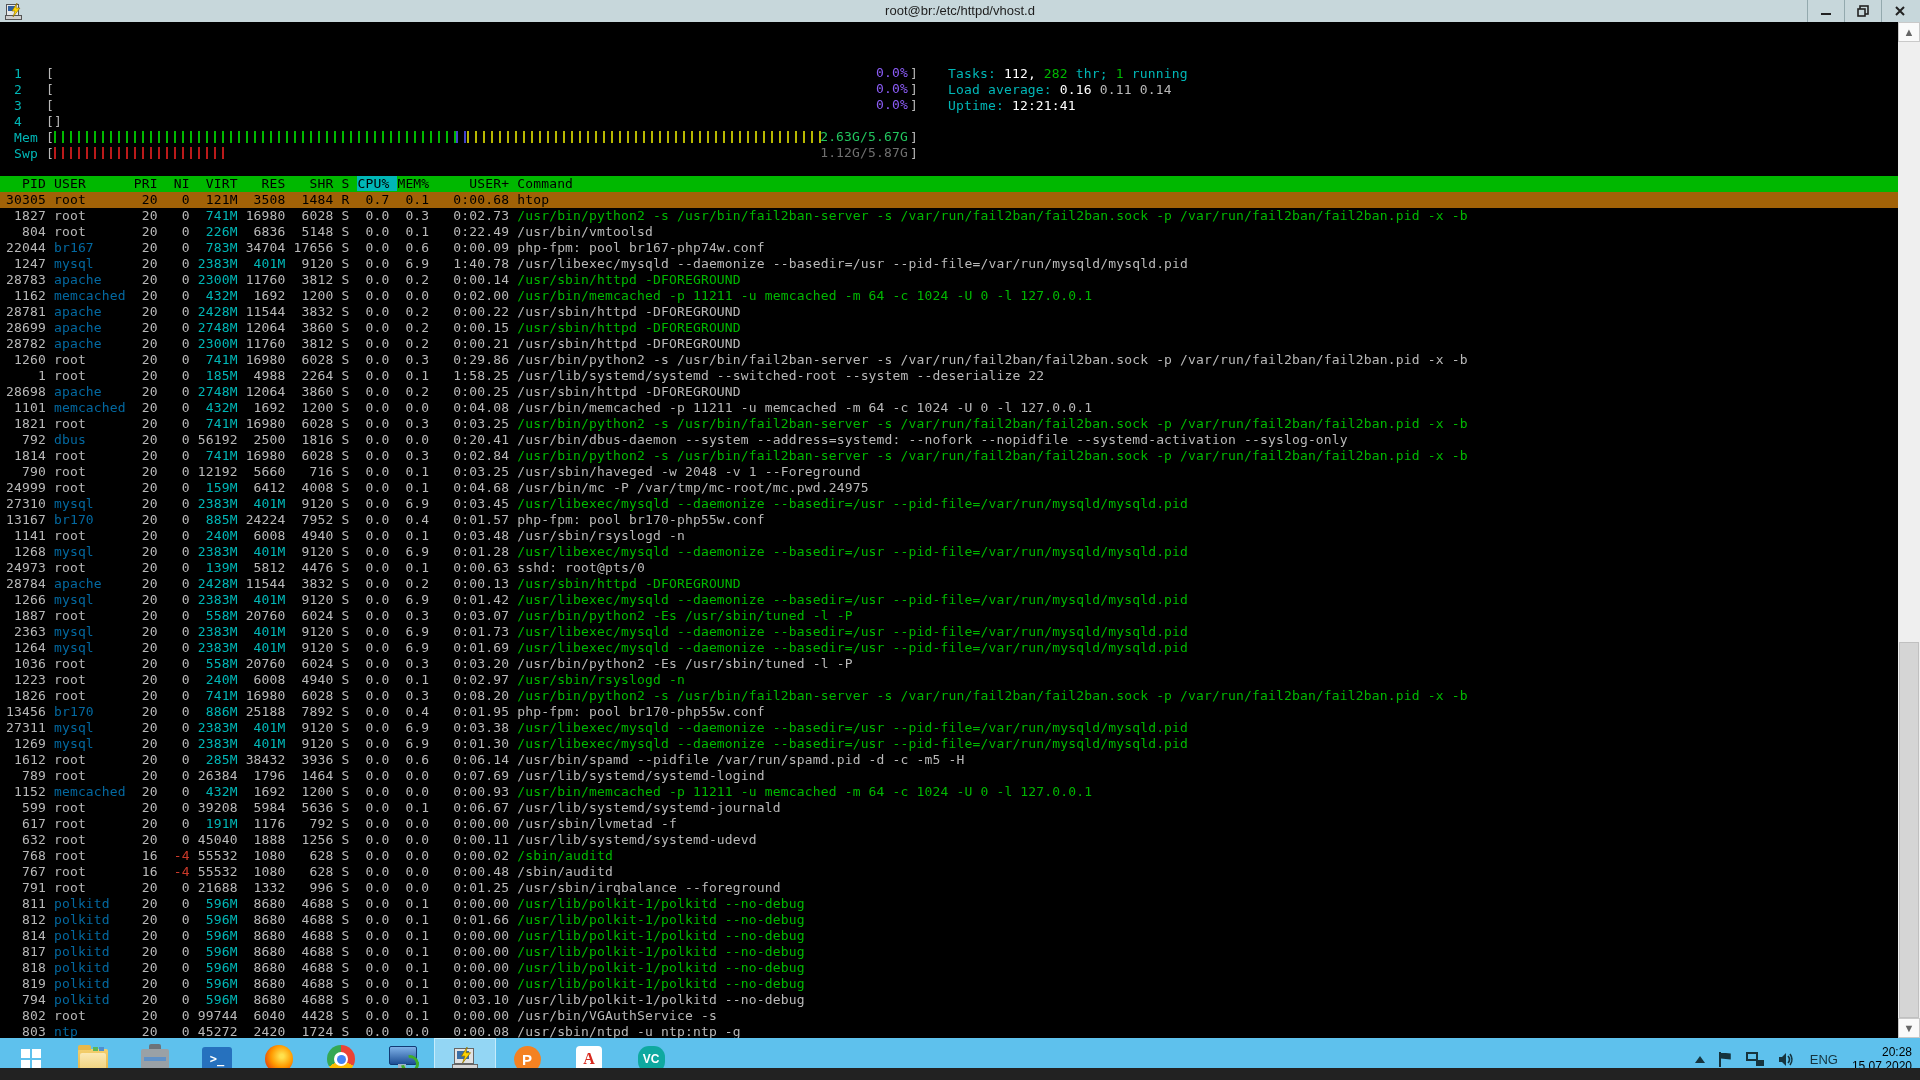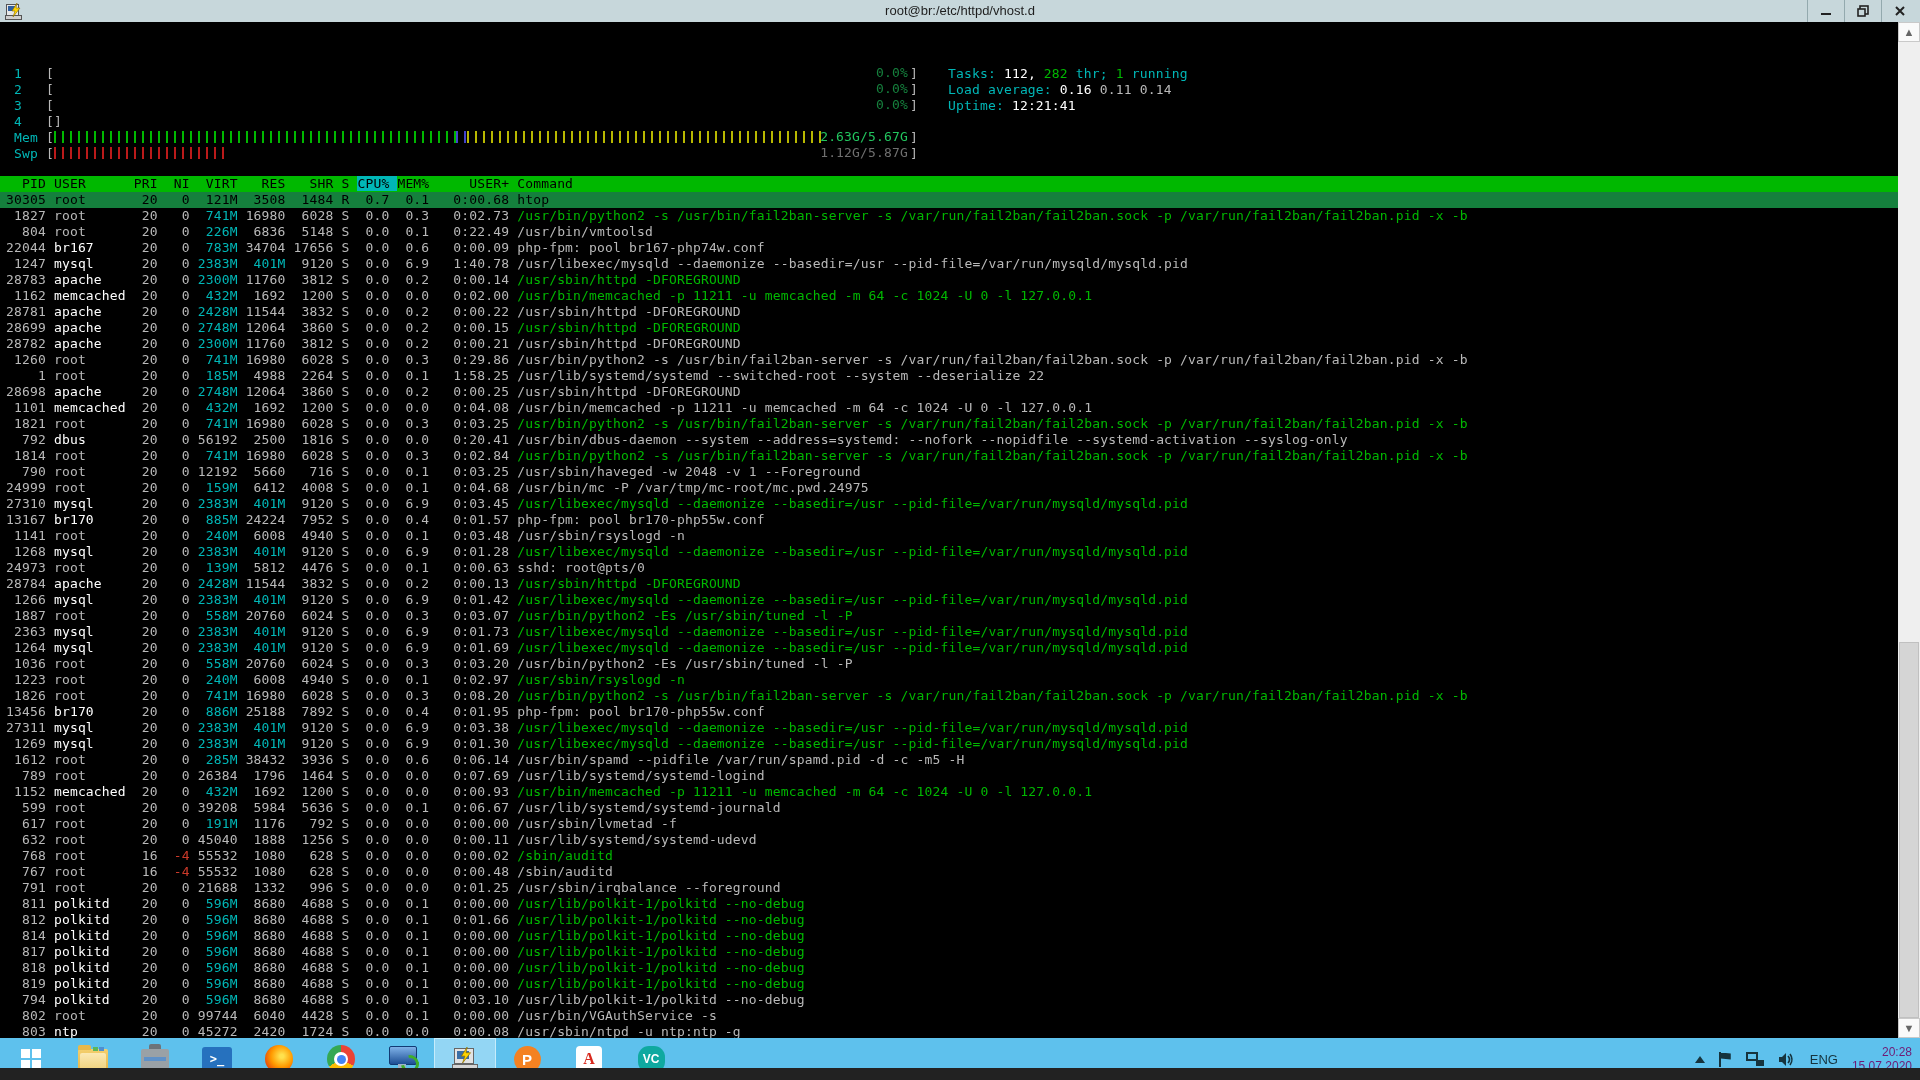--- a/index.html
+++ b/index.html
@@ -14,58 +14,58 @@
   .tb-icon .scr{position:absolute;left:3px;top:3px;width:7px;height:5px;background:#2f5f9e;}
   .tb-icon .base{position:absolute;left:0;top:12px;width:15px;height:3px;background:#cfcfcf;border:1px solid #555;}
   .tb-icon svg{position:absolute;left:6px;top:0;}
   .winbtns{position:absolute;right:2px;top:0;height:22px;display:flex;}
   .winbtn{width:36px;height:22px;display:flex;align-items:center;justify-content:center;
           border-left:1px solid #93a9ae;cursor:default;}
   
   .term{position:absolute;top:22px;left:0;width:1898px;height:1016px;background:#000;
         color:#b9b9b9;font-size:13px;line-height:16px;letter-spacing:0.16px;}
   .ln{white-space:pre;height:16px;font-variant-ligatures:none;}
-  .t-def{color:#b9b9b9}.t-dim{color:#ffffff}.t-cyan{color:#00b7b7}.t-green{color:#00b800}
+  .t-def{color:#b9b9b9}.t-dim{color:#0369a1}.t-cyan{color:#00b7b7}.t-green{color:#00b800}
   .t-red{color:#cc3a2a}.t-white{color:#ffffff}
   
   .meters{position:absolute;top:44px;left:6px;}
   .rstats{position:absolute;top:44px;left:948px;}
   .mlabel{display:inline-block;width:40px;color:#00b7b7;}
   .mbar{display:inline-block;position:relative;width:856px;height:12px;vertical-align:-1px;}
   .mseg{position:absolute;top:0;height:12px;}
   .tick-green{background:repeating-linear-gradient(90deg,#00b800 0 2px,transparent 2px 8px);}
   .tick-yellow{background:repeating-linear-gradient(90deg,#b8b800 0 2px,transparent 2px 8px);}
   .tick-red{background:repeating-linear-gradient(90deg,#bb1a1a 0 2px,transparent 2px 8px);}
   .tick-blue{background:repeating-linear-gradient(90deg,#4444cc 0 2px,transparent 2px 8px);}
   .mval{position:absolute;right:2px;top:-2px;}
-  .v-dim{color:#15803d}.v-bright{color:#22c55e}.v-swp{color:#6f6f6f}
+  .v-dim{color:#8b5cf6}.v-bright{color:#22c55e}.v-swp{color:#6f6f6f}
   
   .ptable{position:absolute;top:154px;left:0;width:1898px;}
   .ptable .ln{padding-left:6px;}
   .thead{background:#00b800;color:#000;}
   .thead .sortcol{background:#00b7b7;}
-  .row.sel{background:#15803d;}
+  .row.sel{background:#a16207;}
   .row.sel span{color:#000;}
   
   .fbar{position:absolute;top:1021px;left:6px;}
   .fk{color:#cfcfcf;}
   .fl{background:#00b7b7;color:#000;}
   
   .sbar{position:absolute;top:22px;left:1898px;width:22px;height:1016px;background:#efefef;}
   .sbtn{position:absolute;left:0;width:22px;height:20px;background:#fafafa;border:1px solid #c9c9c9;
         box-sizing:border-box;display:flex;align-items:center;justify-content:center;
         font:11px "Liberation Sans",sans-serif;color:#666;}
   .sthumb{position:absolute;left:1px;width:20px;background:#d5d5d5;border:1px solid #c0c0c0;box-sizing:border-box;}
   
   .taskbar{position:absolute;top:1038px;left:0;width:1920px;height:42px;background:#5ec1ed;display:flex;align-items:center;}
   .slot{width:62px;height:42px;display:flex;align-items:center;justify-content:center;position:relative;}
   .slot.active{background:#93d6f4;box-shadow:inset 0 0 0 1px #c6ecfb;}
   .tray{position:absolute;right:8px;top:0;height:42px;display:flex;align-items:center;gap:14px;color:#16343e;}
   .tray .txt{font:13px "Liberation Sans",sans-serif;color:#16343e;}
-  .clock{font:12px/14px "Liberation Sans",sans-serif;text-align:right;color:#701a75;}
+  .clock{font:12px/14px "Liberation Sans",sans-serif;text-align:right;color:#000000;}
   
   .winlogo{display:grid;grid-template-columns:9px 9px;grid-template-rows:9px 9px;gap:2px;}
   .winlogo div{background:#fff;}
   .i-folder{position:relative;width:30px;height:21px;background:linear-gradient(#f3cf6d,#e8b84a);border-radius:2px;}
   .i-folder:before{content:"";position:absolute;left:0;top:-4px;width:13px;height:5px;background:#e8b84a;border-radius:2px 2px 0 0;}
   .i-folder:after{content:"";position:absolute;left:2px;top:4px;width:26px;height:17px;background:linear-gradient(#fbe9b4,#f0d27c);border-radius:2px;}
   .i-dot{position:absolute;top:-2px;width:5px;height:4px;z-index:2;}
   .i-sm{position:relative;width:28px;height:20px;background:#9aa1a6;border-radius:2px;}
   .i-sm:before{content:"";position:absolute;left:8px;top:-5px;width:12px;height:5px;background:#6d747a;border-radius:2px 2px 0 0;}
   .i-sm:after{content:"";position:absolute;left:3px;top:8px;width:22px;height:4px;background:#5f91c8;}

